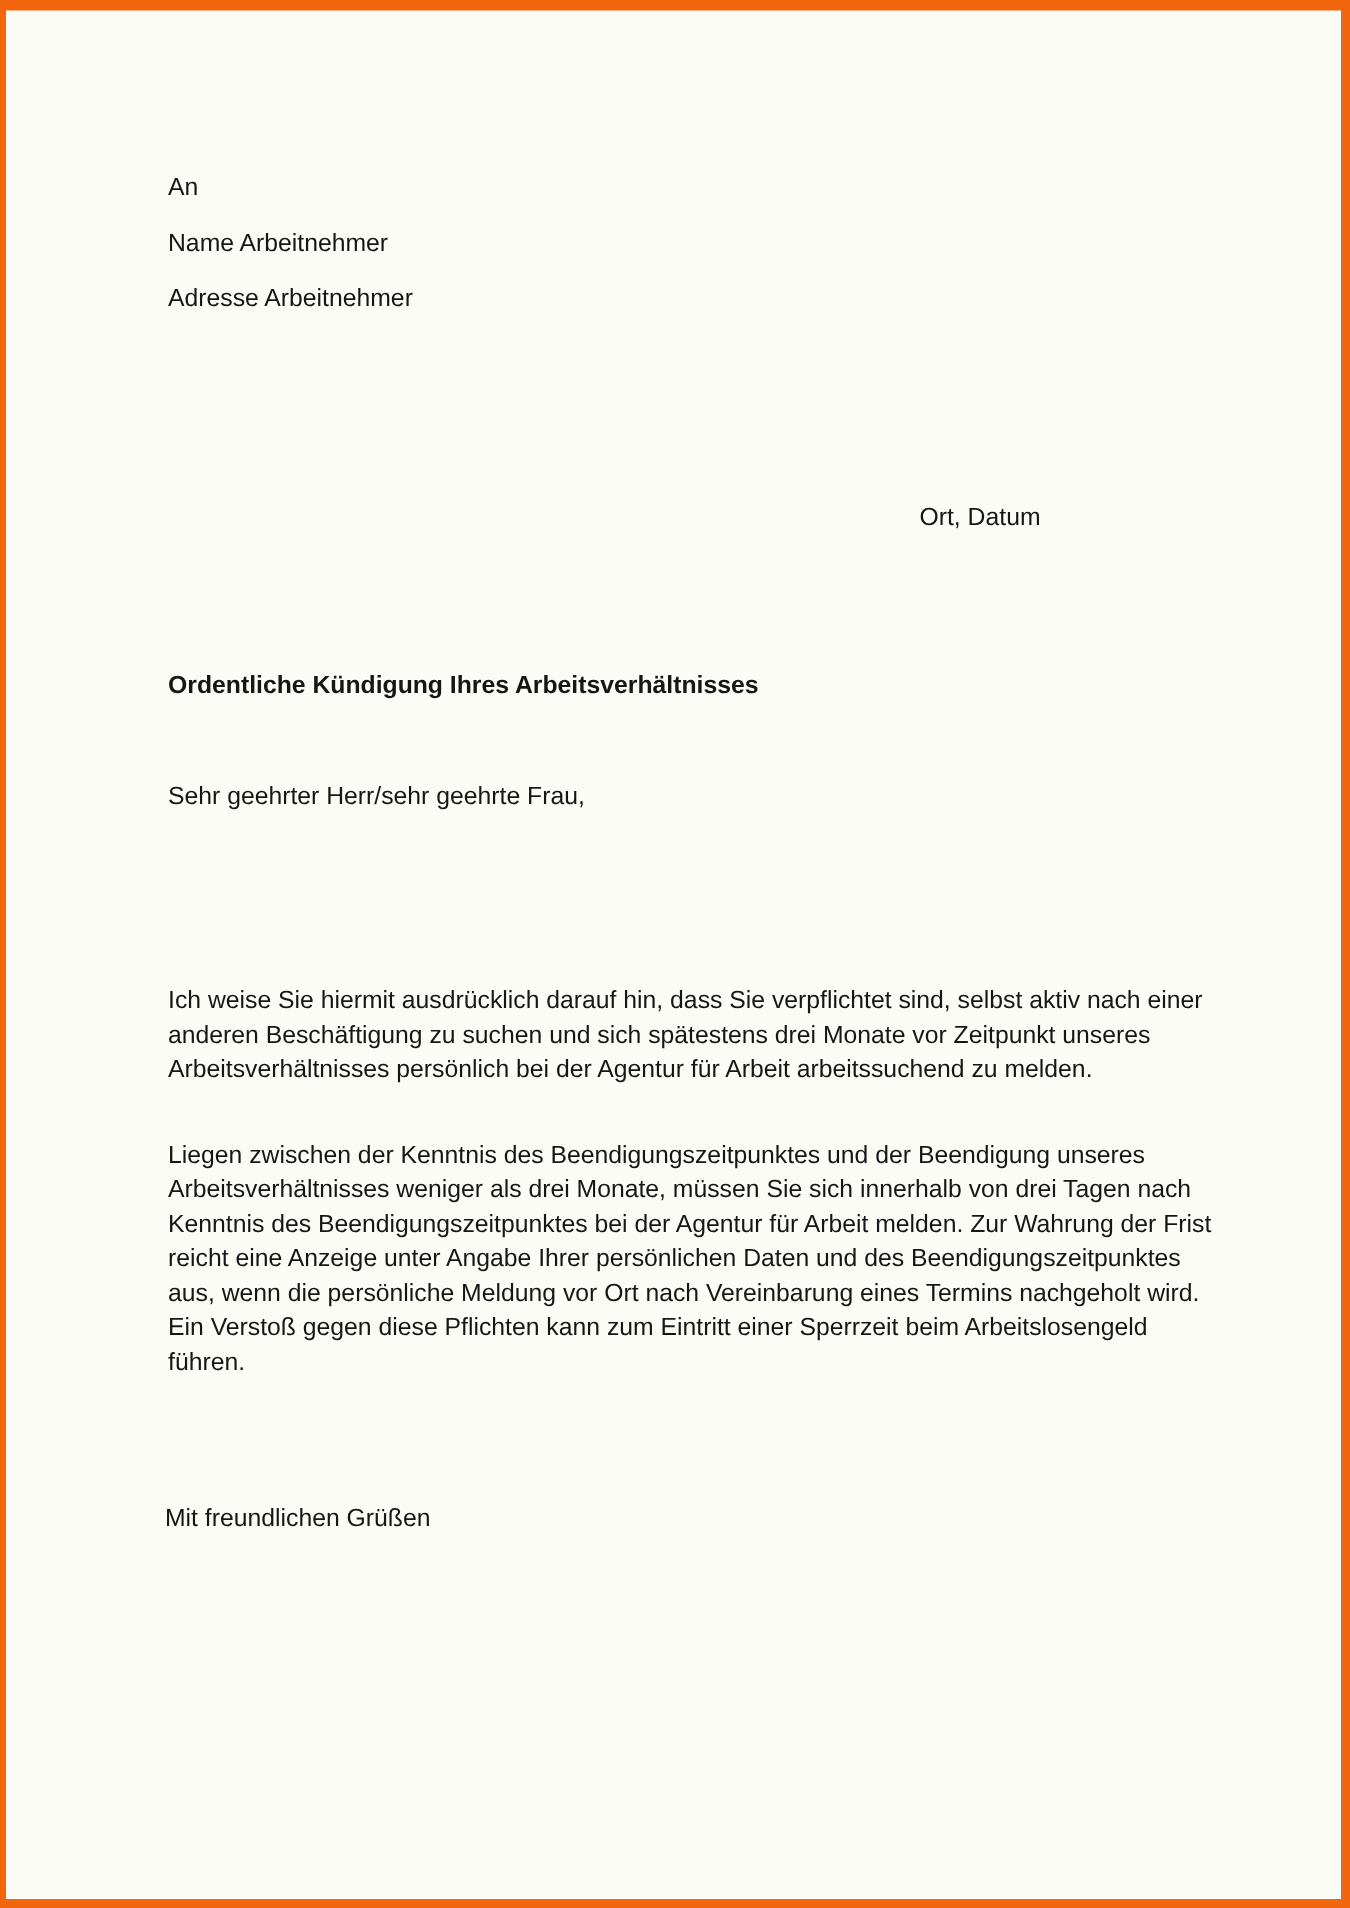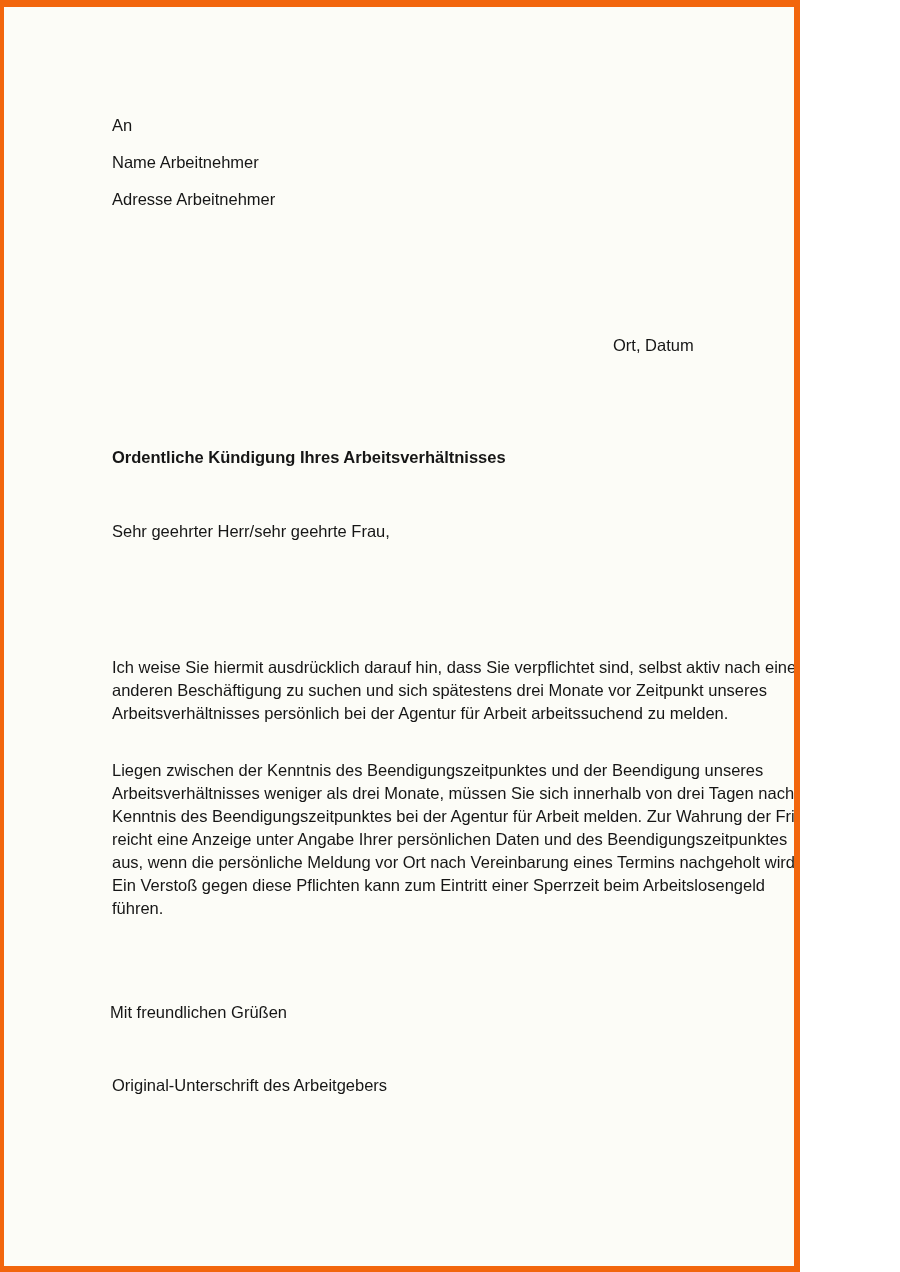--- a/index.html
+++ b/index.html
@@ -4,21 +4,21 @@
 <title>Kündigung Vorlage</title>
 <style>
   :root{
     --accent:#f2660d;
     --page-bg:#fcfcf7;
     --ink:#161616;
   }
   html,body{margin:0;padding:0;background:#fff;}
   .page{
     position:relative;
-    width:800px;
+    width:900px;
     height:1272px;
     box-sizing:border-box;
     background:var(--page-bg);
     border-top:7px solid var(--accent);
     border-bottom:6px solid var(--accent);
     border-left:4px solid var(--accent);
     border-right:6px solid var(--accent);
     overflow:hidden;
     font-family:"Liberation Sans", sans-serif;
     color:var(--ink);
@@ -65,15 +65,14 @@
 
   <div class="txt salutation">Sehr geehrter Herr/sehr geehrte Frau,</div>
 
 
   <div class="para p2">Ich weise Sie hiermit ausdrücklich darauf hin, dass Sie verpflichtet sind, selbst aktiv nach einer anderen Beschäftigung zu suchen und sich spätestens drei Monate vor Zeitpunkt unseres Arbeitsverhältnisses persönlich bei der Agentur für Arbeit arbeitssuchend zu melden.</div>
 
   <div class="para p3">Liegen zwischen der Kenntnis des Beendigungszeitpunktes und der Beendigung unseres Arbeitsverhältnisses weniger als drei Monate, müssen Sie sich innerhalb von drei Tagen nach Kenntnis des Beendigungszeitpunktes bei der Agentur für Arbeit melden. Zur Wahrung der Frist reicht eine Anzeige unter Angabe Ihrer persönlichen Daten und des Beendigungszeitpunktes aus, wenn die persönliche Meldung vor Ort nach Vereinbarung eines Termins nachgeholt wird. Ein Verstoß gegen diese Pflichten kann zum Eintritt einer Sperrzeit beim Arbeitslosengeld führen.</div>
 
   <div class="txt closing">Mit freundlichen Grüßen</div>
 
-  <div class="txt signature">Original-Unterschrift des Arbeitgebers</div>
 
 </div>
 
 </body></html>

